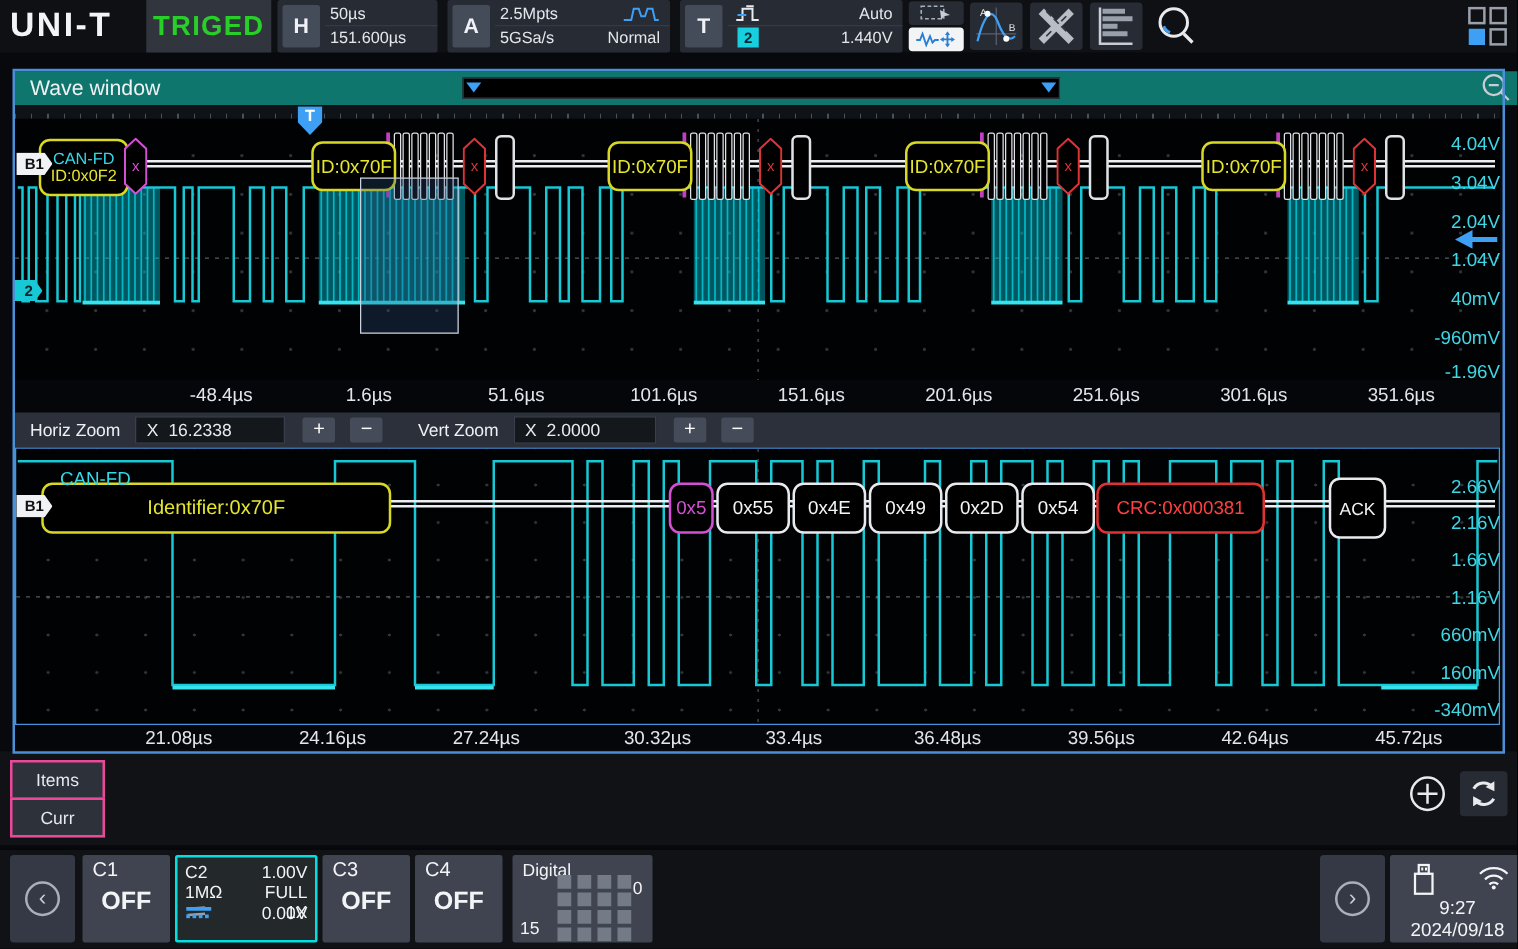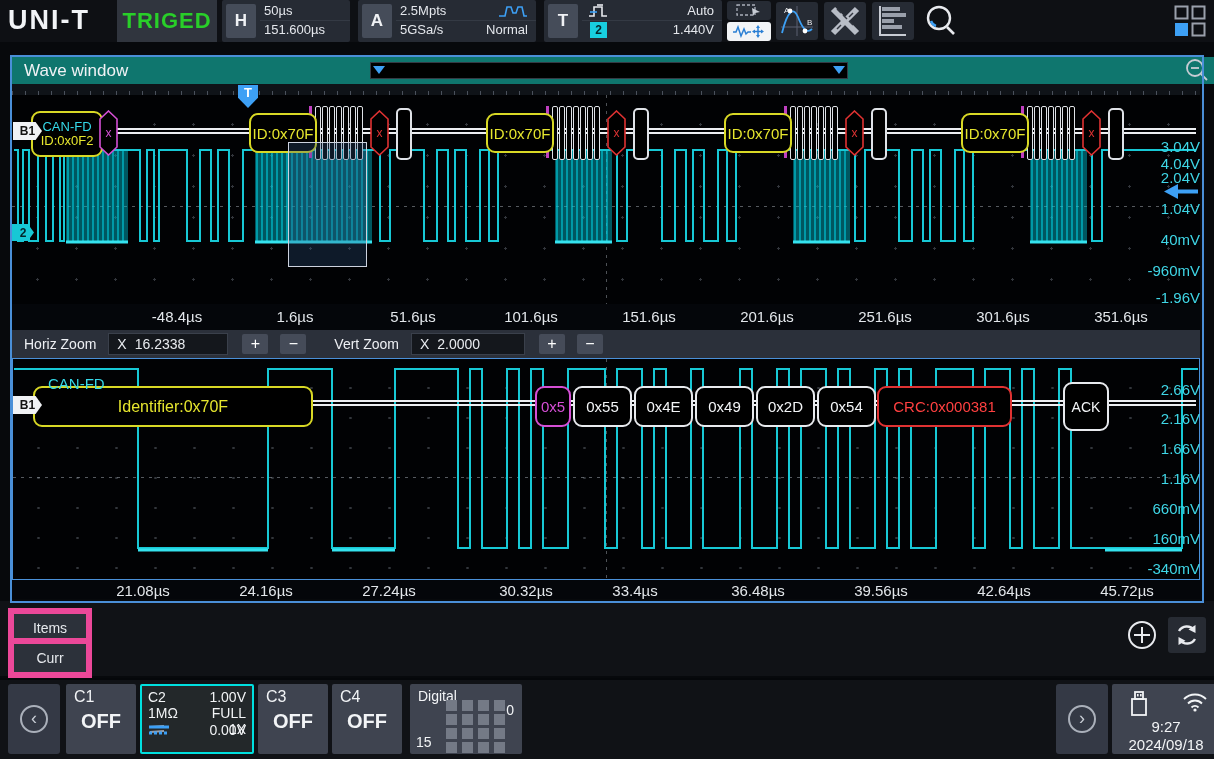--- a/index.html
+++ b/index.html
@@ -56,21 +56,21 @@
           display:flex;align-items:center;justify-content:center;clip-path:polygon(0 0,72% 0,100% 50%,72% 100%,0 100%);}
   
   .zoombar{left:12px;top:330px;width:1188px;height:28px;background:#2b303a;display:flex;align-items:center;}
   .zb-label{font-size:14px;color:#eef0f4;}
   .zb-field{background:#14171c;border:1px solid #3a404b;height:20px;display:flex;align-items:center;
             font-size:14px;color:#e8ebef;padding:0 8px;gap:8px;}
   .zb-btn{width:26px;height:20px;background:#454b58;border-radius:2px;color:#fff;font-size:16px;
           display:flex;align-items:center;justify-content:center;line-height:1;}
   
   .itemsstrip{left:0;top:601px;width:1214px;height:75px;background:#101216;}
-  .itembtn{left:8px;width:72px;height:28px;background:#2c313a;border:6px solid #ec4899;color:#e6e9ed;
+  .itembtn{left:8px;width:72px;height:28px;background:#2c313a;border:2px solid #ec4899;color:#e6e9ed;
            font-size:14px;display:flex;align-items:center;justify-content:center;}
   .circbtn{width:38px;height:36px;background:#272b33;border-radius:3px;display:flex;align-items:center;justify-content:center;}
   
   .bottombar{left:0;top:678px;width:1214px;height:81px;background:#101216;border-top:2px solid #05070a;}
   .chanpanel{position:absolute;top:4px;height:70px;background:#3f4450;border-radius:2px;color:#f2f4f6;}
   .chan-name{position:absolute;left:8px;top:4px;font-size:16px;}
   .chan-off{position:absolute;left:0;right:0;top:26px;text-align:center;font-size:20px;font-weight:bold;}
   .c2row{position:absolute;left:6px;right:6px;height:16px;font-size:14px;display:flex;justify-content:space-between;align-items:center;}
   .navbtn{position:absolute;top:4px;width:52px;height:70px;background:#343945;border-radius:3px;
           display:flex;align-items:center;justify-content:center;}
@@ -469,21 +469,21 @@
             <path d="M2,7 C8,1 18,1 24,7" fill="none" stroke="#f2f4f6" stroke-width="1.8"></path>
             <path d="M6,11.5 C10,7.5 16,7.5 20,11.5" fill="none" stroke="#f2f4f6" stroke-width="1.8"></path>
             <path d="M9.5,15.5 C11.5,13.5 14.5,13.5 16.5,15.5" fill="none" stroke="#f2f4f6" stroke-width="1.8"></path>
             <circle cx="13" cy="18" r="1.6" fill="#f2f4f6"></circle>
           </svg>
       </div>
       <div class="statustxt" style="top:34px;">9:27</div>
       <div class="statustxt" style="top:52px;">2024/09/18</div>
     </div>
   </div>
-<div class="vlabel" style="right:14px;top:107px;z-index:6;margin-top:48px;">4.04V</div>
+<div class="vlabel" style="right:14px;top:107px;z-index:6;">4.04V</div>
     <div class="vlabel" style="right:14px;top:138px;z-index:6;">3.04V</div>
     <div class="vlabel" style="right:14px;top:169px;z-index:6;">2.04V</div>
     <div class="vlabel" style="right:14px;top:200px;z-index:6;">1.04V</div>
     <div class="vlabel" style="right:14px;top:231px;z-index:6;">40mV</div>
     <div class="vlabel" style="right:14px;top:262px;z-index:6;">-960mV</div>
     <div class="vlabel" style="right:14px;top:289px;z-index:6;">-1.96V</div>
     <div class="vlabel" style="right:14px;top:381px;z-index:6;">2.66V</div>
     <div class="vlabel" style="right:14px;top:410px;z-index:6;">2.16V</div>
     <div class="vlabel" style="right:14px;top:440px;z-index:6;">1.66V</div>
     <div class="vlabel" style="right:14px;top:470px;z-index:6;">1.16V</div>

